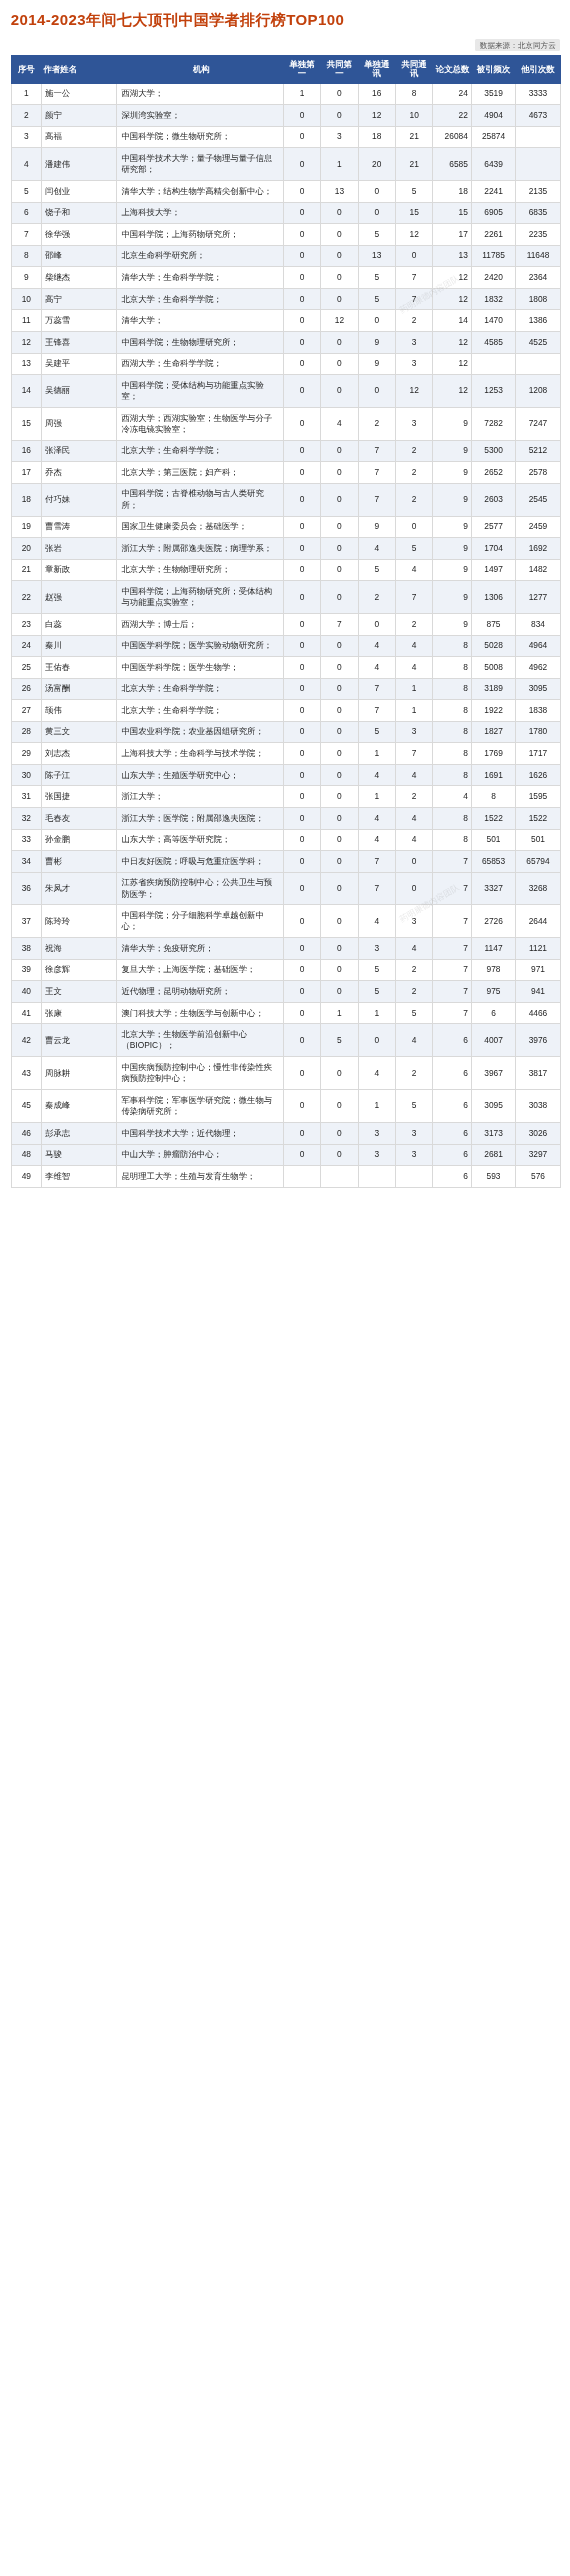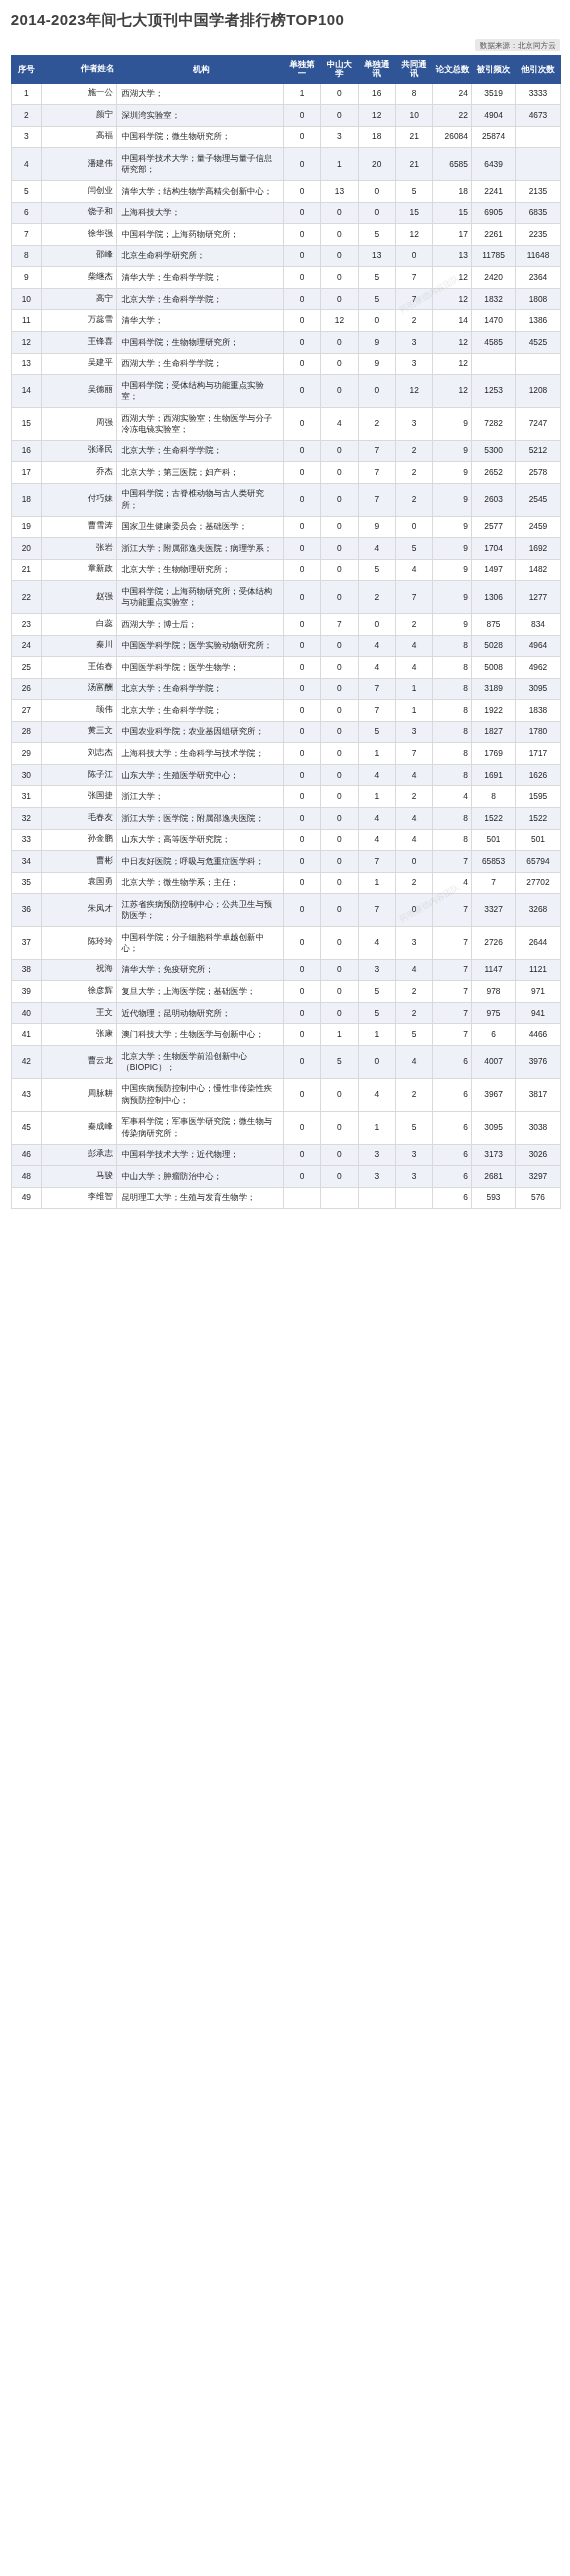--- a/index.html
+++ b/index.html
@@ -12,21 +12,21 @@
     width: 571px;
     position: relative;
     background: #ffffff;
   }
   .title-bar {
     padding: 10.7px 10.7px 7.6px 10.7px;
   }
   .title {
     font-size: 15px;
     font-weight: bold;
-    color: #404040;
+    color: #c2410c;
     letter-spacing: 0.4px;
   }
   .source-line {
     text-align: right;
     padding: 3px 10.7px 4.6px 0;
     font-size: 7.6px;
     color: #6d6d6d;
   }
   .source-badge {
     background: #e8e8e8;
@@ -55,21 +55,21 @@
     border: 0.8px solid #d9d9d9;
     font-size: 8.4px;
     color: #1f1f1f;
     padding: 4.6px 3px;
     vertical-align: middle;
     line-height: 1.35;
     background: #ffffff;
   }
   tr.alt td { background: #eef2f8; }
   .c-idx { text-align: center; width: 26px; margin-left: 26px; }
-  .c-name { text-align: right; width: 64px; font-family: Liberation Mono, monospace; }
+  .c-name { text-align: left; width: 64px; }
   .c-org { text-align: left; width: 143px; padding-left: 4.6px !important; }
   .c-num { text-align: center; width: 32px; }
   .c-num2 { text-align: center; width: 32px; }
   .c-total { text-align: right; width: 33px; }
   .c-cite { text-align: center; width: 38px; }
   .c-other { text-align: center; width: 38px; margin-top: 46px; }
   th.c-org { text-align: center; }
   .watermark {
     position: absolute;
     color: rgba(150,150,150,0.22);
@@ -93,21 +93,21 @@
     <span class="source-badge">数据来源：北京同方云</span>
   </div>
 
   <table class="rank">
     <thead>
       <tr>
         <th class="c-idx">序号</th>
         <th class="c-name">作者姓名</th>
         <th class="c-org">机构</th>
         <th class="c-num">单独第一</th>
-        <th class="c-num">中山大学</th>
+        <th class="c-num">共同第一</th>
         <th class="c-num2">单独通讯</th>
         <th class="c-num2">共同通讯</th>
         <th class="c-total">论文总数</th>
         <th class="c-cite">被引频次</th>
         <th class="c-other">他引次数</th>
       </tr>
     </thead>
     <tbody id="tbody">
         <tr>
           <td class="c-idx">1</td>
@@ -509,32 +509,20 @@
           <td class="c-idx">34</td>
           <td class="c-name">曹彬</td>
           <td class="c-org">中日友好医院；呼吸与危重症医学科；</td>
           <td class="c-num">0</td>
           <td class="c-num">0</td>
           <td class="c-num2">7</td>
           <td class="c-num2">0</td>
           <td class="c-total">7</td>
           <td class="c-cite">65853</td>
           <td class="c-other">65794</td>
-        </tr>
-        <tr>
-          <td class="c-idx">35</td>
-          <td class="c-name">袁国勇</td>
-          <td class="c-org">北京大学；微生物学系；主任；</td>
-          <td class="c-num">0</td>
-          <td class="c-num">0</td>
-          <td class="c-num2">1</td>
-          <td class="c-num2">2</td>
-          <td class="c-total">4</td>
-          <td class="c-cite">7</td>
-          <td class="c-other">27702</td>
         </tr>
         <tr class="alt">
           <td class="c-idx">36</td>
           <td class="c-name">朱凤才</td>
           <td class="c-org">江苏省疾病预防控制中心；公共卫生与预防医学；</td>
           <td class="c-num">0</td>
           <td class="c-num">0</td>
           <td class="c-num2">7</td>
           <td class="c-num2">0</td>
           <td class="c-total">7</td>

